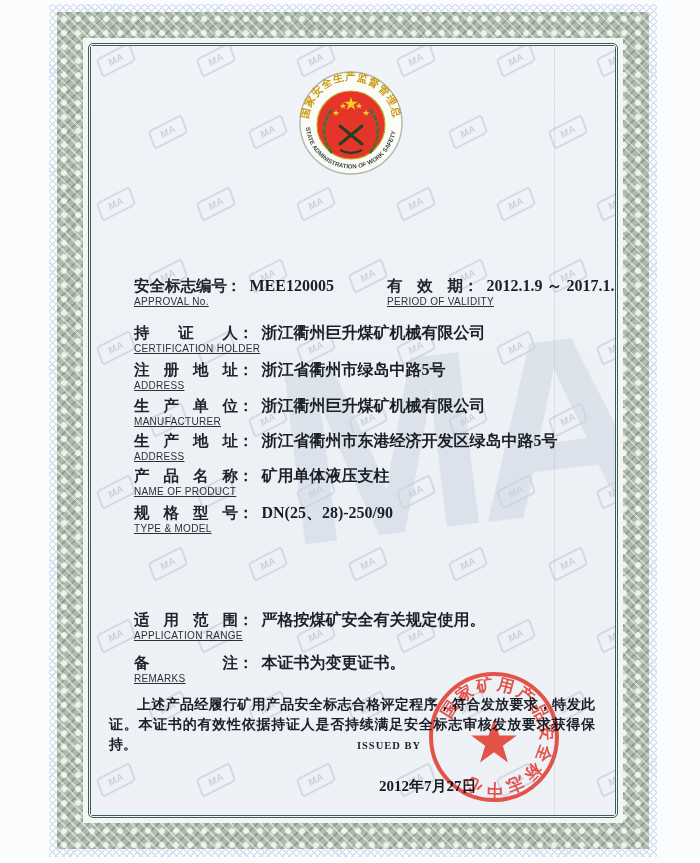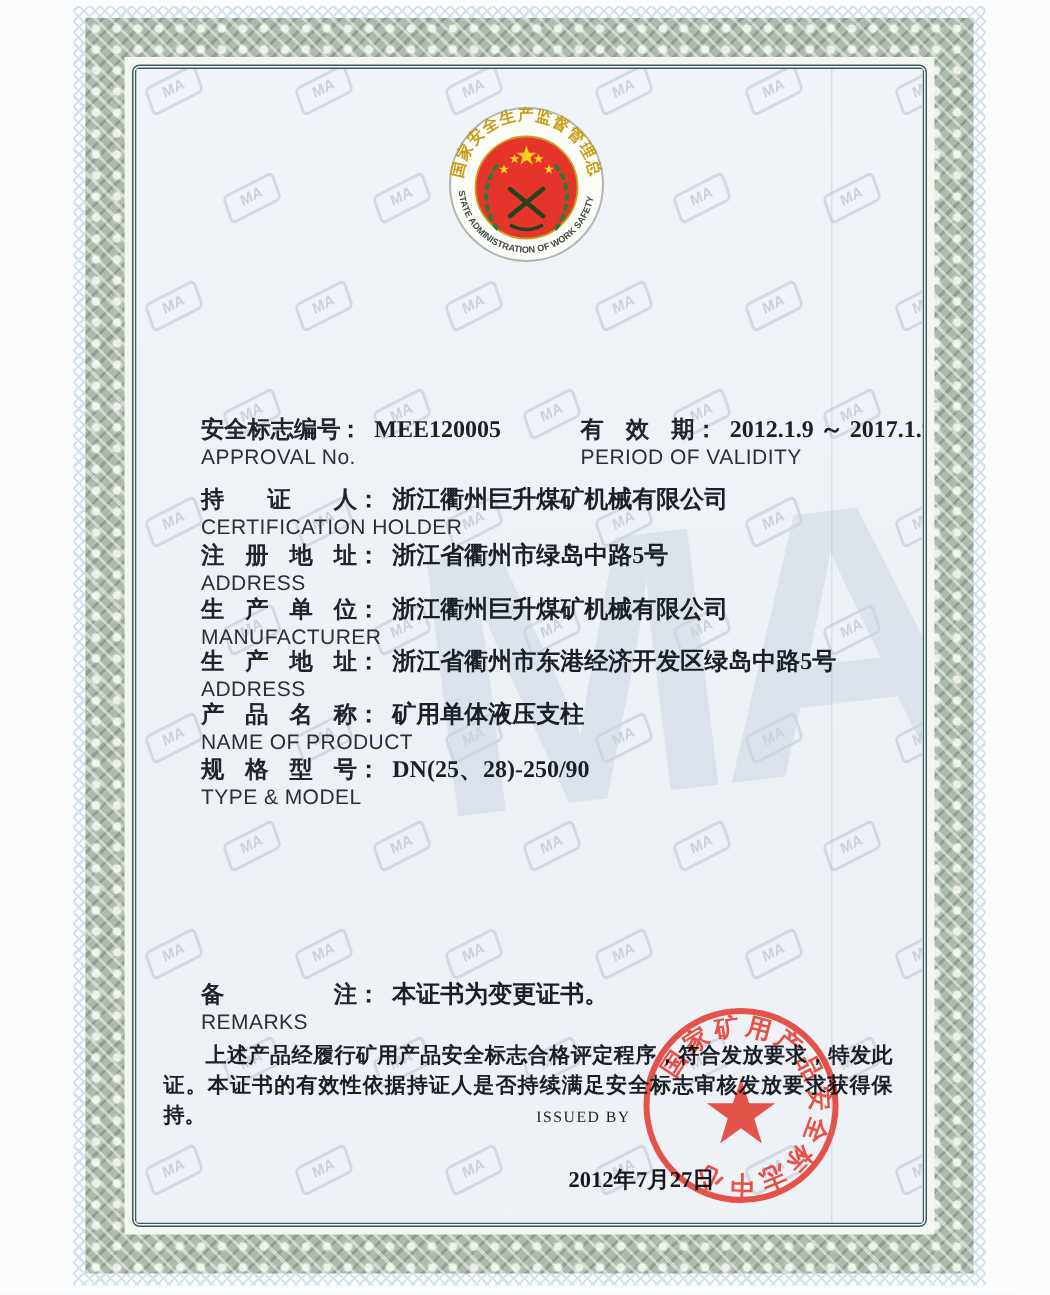--- a/index.html
+++ b/index.html
@@ -59,37 +59,37 @@
     position:absolute;left:0;top:184px;width:100%;text-align:center;
     font-size:15px;font-weight:700;letter-spacing:.2px;color:#181b22;
   }
   .zh{
     display:inline-block;text-align:justify;text-align-last:justify;
     font-weight:700;font-size:15.5px;color:#20242c;vertical-align:baseline;
   }
   .colon{font-weight:700;font-size:15.5px;}
   .en-lbl{
     position:absolute;left:0;top:20px;font-family:"Liberation Sans","DejaVu Sans",sans-serif;
-    font-size:14px;letter-spacing:.3px;color:#2b2f36;white-space:nowrap;
+    font-size:10px;letter-spacing:.3px;color:#2b2f36;white-space:nowrap;text-decoration:underline;
   }
   .val{margin-left:8px;font-size:16px;font-weight:600;color:#1b1f28;}
   .field{position:absolute;left:43px;white-space:nowrap;}
   .field .zh{width:104px;}
   .approval-row{position:absolute;left:43px;top:230px;white-space:nowrap;}
   .approval-group{position:relative;display:inline-block;}
   .approval-group .zh{width:92px;}
   .validity-group{position:absolute;left:253px;top:0;white-space:nowrap;}
   .validity-group .zh{width:76px;}
   .declaration{
     position:absolute;left:18px;top:649px;width:486px;font-size:14px;font-weight:700;
     line-height:20px;text-align:justify;text-indent:2em;color:#1b1f28;
   }
   .issuer{position:absolute;left:198px;top:692px;width:200px;text-align:center;}
   .issuer .dept{font-size:17px;font-weight:700;letter-spacing:3px;color:#181c24;}
-  .issuer .issued-by{font-size:10.5px;font-weight:400;letter-spacing:1px;margin-top:2px;color:#1d2129;}
+  .issuer .issued-by{font-size:10.5px;font-weight:700;letter-spacing:1px;margin-top:2px;color:#1d2129;}
   .issue-date{
     position:absolute;left:288px;top:731px;width:160px;
     font-size:15px;font-weight:700;color:#15181f;
   }
   .seal{position:absolute;left:337px;top:625px;z-index:3;opacity:.88;mix-blend-mode:multiply;}
 </style>
 </head>
 <body>
 
 <div class="certificate">
@@ -224,20 +224,24 @@
         <span class="en-lbl">ADDRESS</span>
       </div>
       <div class="field" style="top:420px">
         <span class="zh">产品名称</span><span class="colon">：</span><span class="val">矿用单体液压支柱</span>
         <span class="en-lbl">NAME OF PRODUCT</span>
       </div>
       <div class="field" style="top:457px">
         <span class="zh">规格型号</span><span class="colon">：</span><span class="val">DN(25、28)-250/90</span>
         <span class="en-lbl">TYPE &amp; MODEL</span>
       </div>
+      <div class="field" style="top:564px">
+        <span class="zh">适用范围</span><span class="colon">：</span><span class="val">严格按煤矿安全有关规定使用。</span>
+        <span class="en-lbl">APPLICATION RANGE</span>
+      </div>
       <div class="field" style="top:607px">
         <span class="zh">备注</span><span class="colon">：</span><span class="val">本证书为变更证书。</span>
         <span class="en-lbl">REMARKS</span>
       </div>
 
       <div class="declaration">上述产品经履行矿用产品安全标志合格评定程序，符合发放要求，特发此证。本证书的有效性依据持证人是否持续满足安全标志审核发放要求获得保持。</div>
 
       <div class="issuer">
         <div class="issued-by">ISSUED BY</div>
       </div>

